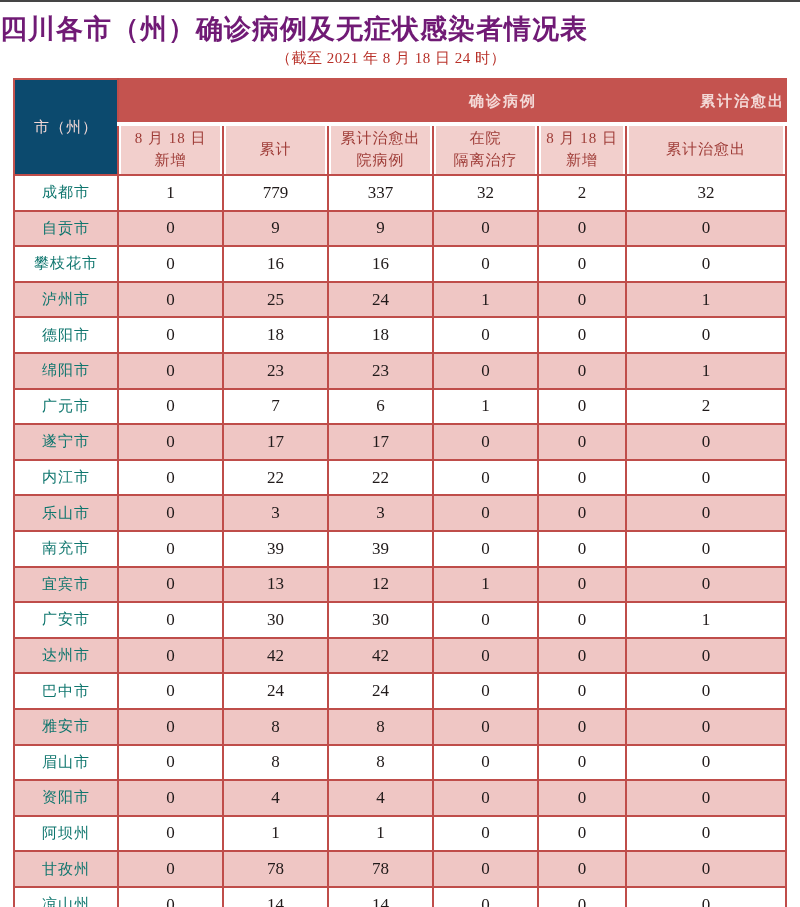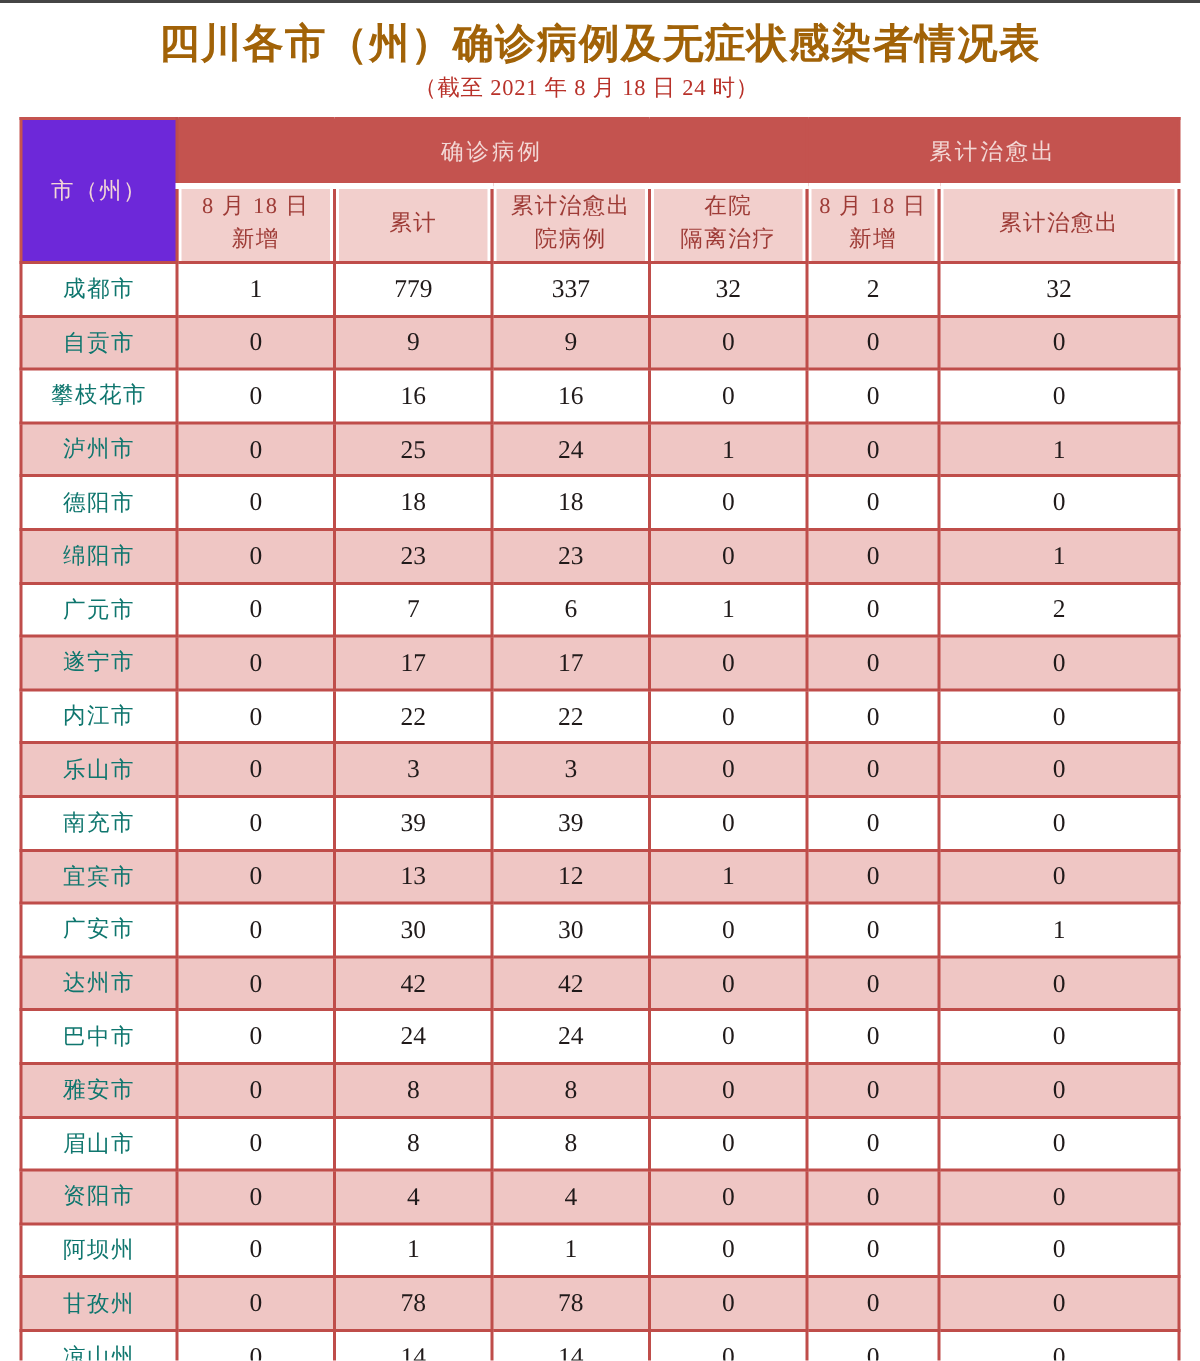--- a/index.html
+++ b/index.html
@@ -2,41 +2,41 @@
 <html><head>
 <meta charset="utf-8">
 <style>
   html,body { margin:0; padding:0; }
   body {
     width:800px; height:907px; background:#ffffff; overflow:hidden;
     font-family:"Liberation Serif","DejaVu Serif",serif;
   }
   .top-edge { height:2px; background:#454545; }
   .page-title {
-    margin:9px 0 2px 0; text-align:center;
+    margin:9px 0 2px 0; text-align:left;
     font-family:"Liberation Sans","DejaVu Sans",sans-serif;
-    font-weight:bold; font-size:27px; letter-spacing:1px; color:#a16207;
+    font-weight:bold; font-size:27px; letter-spacing:1px; color:#701a75;
   }
   .page-subtitle {
     text-align:center; font-size:15px; color:#b83129; margin:2px 18px 10px 0;
     letter-spacing:0.5px;
   }
   table.cases {
     width:772px; margin:0 auto; border-collapse:collapse; table-layout:fixed;
     border:2px solid #bf4d4a;
   }
   th, td { text-align:center; vertical-align:middle; padding:0; }
   th.corner {
-    background:#6d28d9; color:#f3d8d6; font-weight:normal; font-size:15px;
+    background:#0c4a6e; color:#f3d8d6; font-weight:normal; font-size:15px;
     border:2px solid #c4534f; border-right:2px solid #bf4d4a;
     border-bottom:2px solid #bf4d4a; letter-spacing:1px;
   }
   th.group {
-    background:#c4534f; color:#f3d8d6; font-weight:normal; font-size:15px;
-    height:42px; border:2px solid #c4534f; border-bottom:0; letter-spacing:2px;
+    background:#c4534f; color:#f3d8d6; font-weight:bold; font-size:15px;
+    height:42px; border:2px solid #c4534f; border-bottom:0; letter-spacing:2px;text-align:right;
   }
   tr.sub th {
     background:#f2cfcc; color:#9e3b36; font-weight:normal; font-size:15px;
     height:48px; border:2px solid #bf4d4a; border-top:4px solid #ffffff;
     box-shadow: inset 2px 0 0 #ffffff, inset -2px 0 0 #ffffff;
     white-space:pre-line; line-height:1.45; letter-spacing:1px;
   }
   tbody td {
     border:2px solid #bf4d4a; height:33.6px; font-size:17px; color:#201a1a;
     background:#ffffff;

